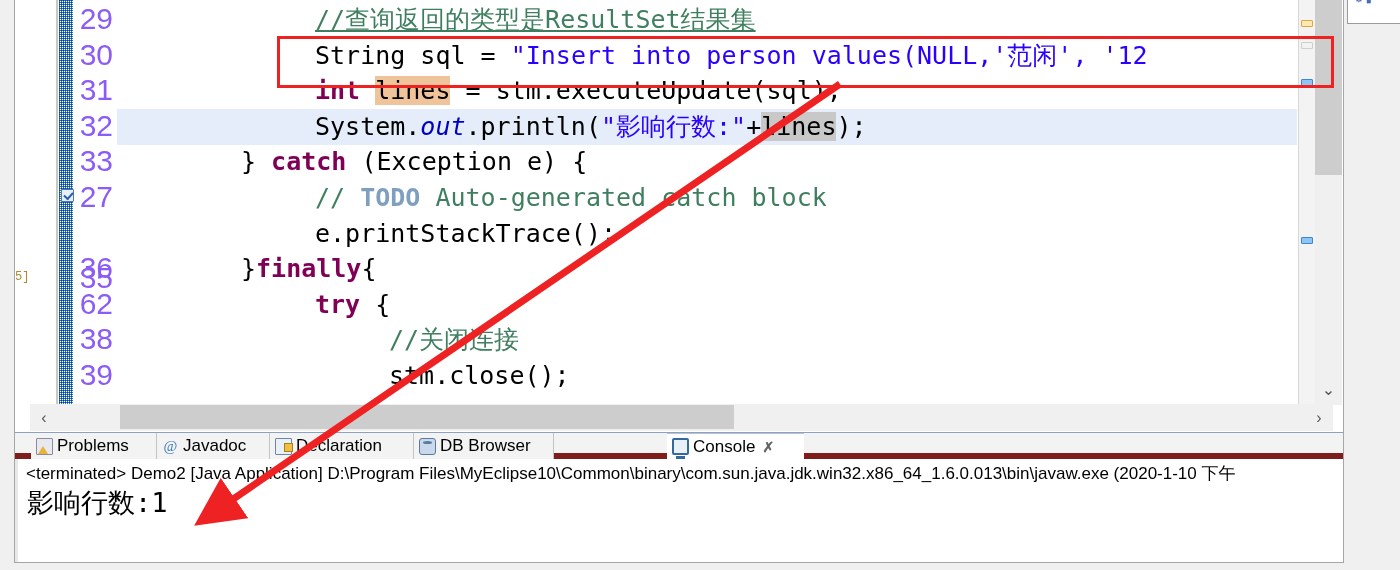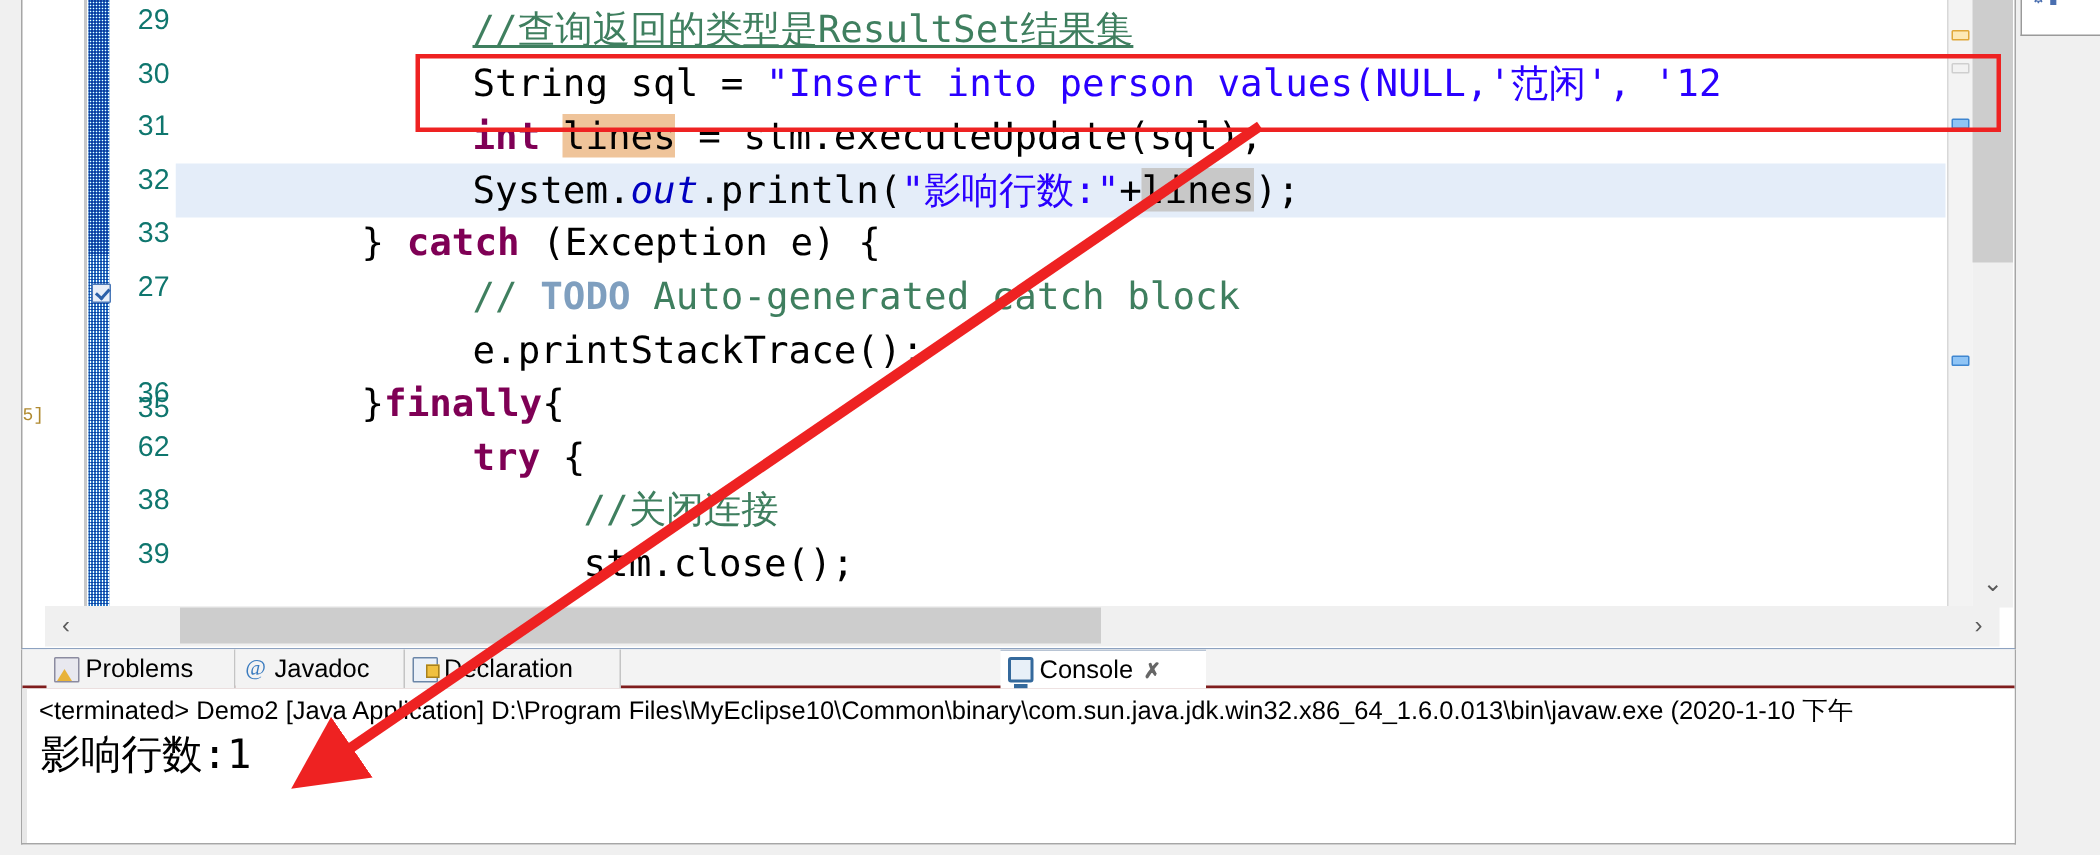--- a/index.html
+++ b/index.html
@@ -65,22 +65,22 @@
 
   
   .gutter {
     position: absolute;
     left: 58px; top: 0; width: 44px; height: 405px;
     background: #ffffff;
   }
   .gutter .ln {
     position: absolute; right: 4px;
     font-family: "Liberation Sans", sans-serif;
-    font-size: 19px;
-    color: #0f766e;
+    font-size: 30px;
+    color: #8b5cf6;
     line-height: 1;
   }
   .todo-marker {
     position: absolute; left: 46px;
     width: 13px; height: 13px;
     background: #e8eef8;
     border: 1px solid #4a78b8;
     border-radius: 1px;
   }
   .todo-marker:after {
@@ -175,21 +175,21 @@
     position: absolute;
     left: 14px; top: 433px; width: 1330px; height: 130px;
     background: #ffffff;
     border-left: 1px solid #a6a6a6;
     border-right: 1px solid #a6a6a6;
     border-bottom: 1px solid #a6a6a6;
   }
   .tabbar {
     position: absolute; left: 0; top: 0; width: 100%; height: 26px;
     background: #f3f3f3;
-    border-bottom: 2px solid #7f1d1d;
+    border-bottom: 6px solid #7f1d1d;
   }
   .tab {
     position: absolute; top: 0; height: 26px;
     display: flex; align-items: center;
     padding: 0 7px 0 5px;
     font-size: 17px;
     color: #000000;
     border-right: 1px solid #c4c4c4;
     background: #f3f3f3;
     white-space: nowrap;
@@ -350,20 +350,24 @@
           <span>Problems</span>
         </div>
         <div class="tab" style="left: 142px; width: 113px;">
           <span class="ticon ic-javadoc">@</span>
           <span>Javadoc</span>
         </div>
         <div class="tab" style="left: 255px; width: 144px;">
           <span class="ticon ic-decl"></span>
           <span>Declaration</span>
         </div>
+        <div class="tab" style="left: 399px; width: 140px;">
+          <span class="ticon ic-db"></span>
+          <span>DB Browser</span>
+        </div>
         <div class="tab" style="left: 509px; width: 113px; margin-top: 33px;">
           <span class="ticon ic-servers"></span>
           <span>Servers</span>
         </div>
         <div class="tab active" style="left: 652px; width: 137px;">
           <span class="ticon ic-console"></span>
           <span>Console</span>
           <span class="tclose">✗</span>
         </div>
       </div>

